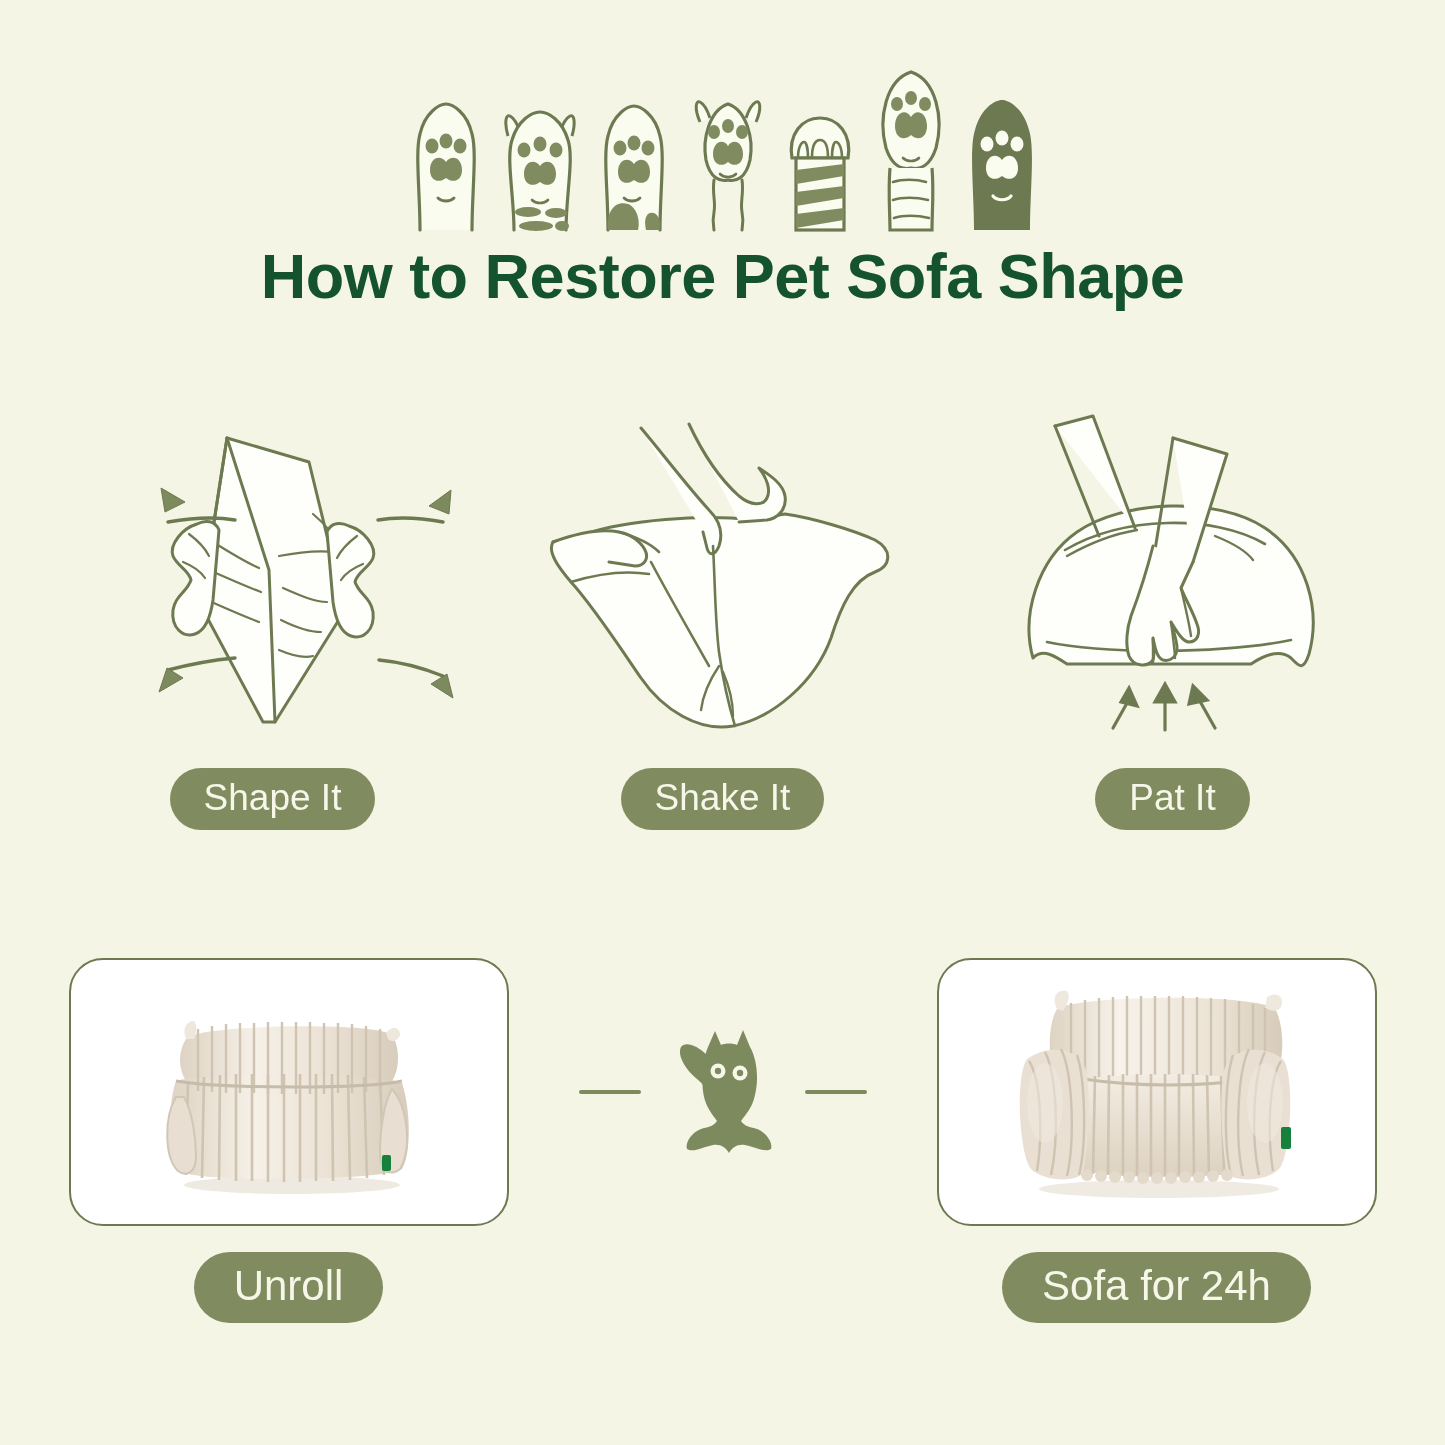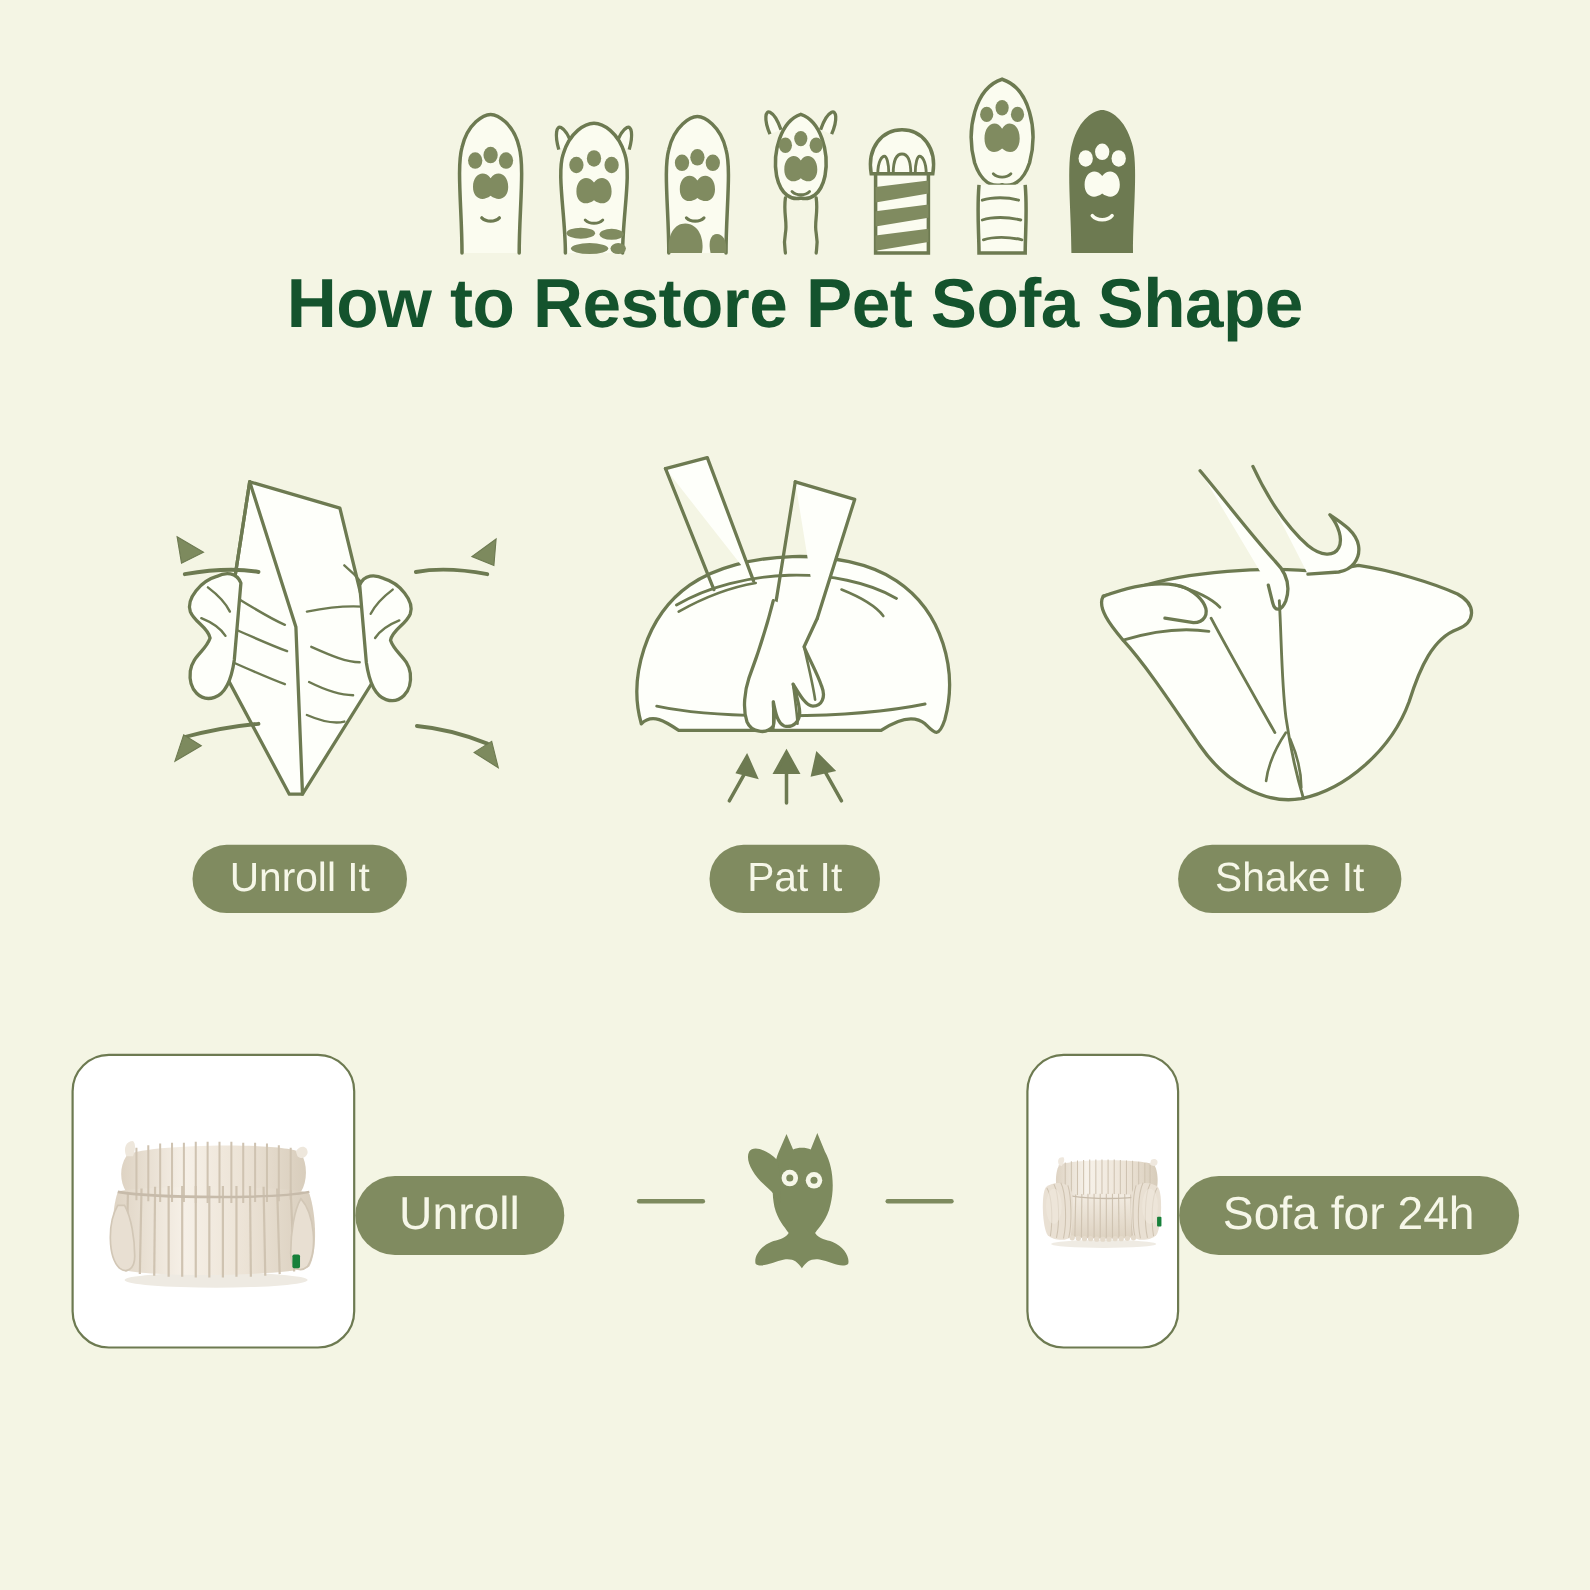--- a/index.html
+++ b/index.html
@@ -85,21 +85,21 @@
     left: 0;
     top: 958px;
     width: 1445px;
     display: flex;
     justify-content: center;
     align-items: flex-start;
   }
   .compare-col {
     width: 448px;
     display: flex;
-    flex-direction: row;
+    flex-direction: column;
     align-items: center;
   }
   .photo-card {
     width: 440px;
     height: 268px;
     background: #ffffff;
     border: 2px solid #6d7a51;
     border-radius: 34px;
     box-sizing: border-box;
     display: flex;
@@ -264,21 +264,45 @@
             <path d="M88 78 L112 92 L92 102 Z"></path>
             <path d="M305 110 C327 106 349 108 370 112" fill="none" stroke-width="3.5" stroke-linecap="round"></path>
             <path d="M378 80 L356 96 L376 104 Z"></path>
             <path d="M95 260 C118 254 140 250 162 248" fill="none" stroke-width="3.5" stroke-linecap="round"></path>
             <path d="M86 282 L110 268 L94 258 Z"></path>
             <path d="M306 250 C328 252 350 258 370 266" fill="none" stroke="#6d7a51" stroke-width="3.5" stroke-linecap="round"></path>
             <path d="M380 288 L358 274 L374 264 Z"></path>
           </g>
         </svg>
       </div>
-      <div class="pill">Unroll It</div>
+      <div class="pill">Shape It</div>
+    </div>
+
+    <div class="step">
+      <div class="step-art">
+        <svg width="400" height="330" viewBox="0 0 400 330">
+          <g fill="none" stroke="#6d7a51" stroke-width="3" stroke-linecap="round" stroke-linejoin="round">
+
+            <path d="M30 132 L62 124 C104 110 180 104 228 110 L262 104 C290 108 330 120 352 130 C370 140 368 156 352 162 C330 170 318 196 308 228 C292 272 250 308 210 316 C176 322 140 300 118 268 C96 236 70 196 48 172 C36 158 24 142 30 132 Z" fill="#fefffa"></path>
+
+            <path d="M118 18 C140 44 164 76 186 100 C198 112 200 124 196 136 C192 146 186 146 184 138 L180 122" fill="#fefffa" stroke-width="3"></path>
+            <path d="M166 14 C180 44 198 70 216 86 C228 96 240 96 244 88 C248 80 244 68 236 58 C248 66 260 74 262 86 C264 98 256 108 244 110 L216 112" fill="#fefffa" stroke-width="3"></path>
+
+            <path d="M30 132 C52 124 76 118 96 122 C108 124 118 132 122 140 C126 148 122 156 112 156 L86 152" fill="#fefffa" stroke-width="3"></path>
+            <path d="M96 122 C110 126 126 132 136 142" stroke-width="2.6"></path>
+            <path d="M48 172 C74 164 100 160 126 164" stroke-width="2.6"></path>
+
+            <path d="M190 136 C192 170 192 210 196 242 C200 270 206 296 212 316" stroke-width="2.6"></path>
+            <path d="M128 152 C146 186 168 224 186 256" stroke-width="2.6"></path>
+            <path d="M196 256 C188 268 180 284 178 300" stroke-width="2.4"></path>
+            <path d="M200 262 C206 276 210 292 210 306" stroke-width="2.4"></path>
+          </g>
+        </svg>
+      </div>
+      <div class="pill">Shake It</div>
     </div>
 
     <div class="step">
       <div class="step-art">
         <svg width="340" height="330" viewBox="0 0 340 330">
           <g fill="none" stroke="#6d7a51" stroke-width="3" stroke-linecap="round" stroke-linejoin="round">
 
             <path d="M30 248 C18 206 34 150 74 122 C120 90 214 86 262 118 C304 146 318 200 306 244 C300 262 296 256 288 248 C276 238 260 246 248 254 L64 254 C52 246 40 238 30 248 Z" fill="#fefffa"></path>
             <path d="M44 232 C100 244 220 244 288 230" stroke-width="2.6"></path>
             <path d="M62 140 C120 106 210 104 262 134" stroke-width="2.6"></path>
@@ -302,44 +326,20 @@
             <path d="M110 318 L128 286" fill="none"></path>
             <path d="M126 278 L134 296 L118 292 Z"></path>
             <path d="M162 320 L162 284" fill="none"></path>
             <path d="M162 274 L172 292 L152 292 Z"></path>
             <path d="M212 318 L194 286" fill="none"></path>
             <path d="M190 276 L204 290 L186 294 Z"></path>
           </g>
         </svg>
       </div>
       <div class="pill">Pat It</div>
-    </div>
-
-    <div class="step">
-      <div class="step-art">
-        <svg width="400" height="330" viewBox="0 0 400 330">
-          <g fill="none" stroke="#6d7a51" stroke-width="3" stroke-linecap="round" stroke-linejoin="round">
-
-            <path d="M30 132 L62 124 C104 110 180 104 228 110 L262 104 C290 108 330 120 352 130 C370 140 368 156 352 162 C330 170 318 196 308 228 C292 272 250 308 210 316 C176 322 140 300 118 268 C96 236 70 196 48 172 C36 158 24 142 30 132 Z" fill="#fefffa"></path>
-
-            <path d="M118 18 C140 44 164 76 186 100 C198 112 200 124 196 136 C192 146 186 146 184 138 L180 122" fill="#fefffa" stroke-width="3"></path>
-            <path d="M166 14 C180 44 198 70 216 86 C228 96 240 96 244 88 C248 80 244 68 236 58 C248 66 260 74 262 86 C264 98 256 108 244 110 L216 112" fill="#fefffa" stroke-width="3"></path>
-
-            <path d="M30 132 C52 124 76 118 96 122 C108 124 118 132 122 140 C126 148 122 156 112 156 L86 152" fill="#fefffa" stroke-width="3"></path>
-            <path d="M96 122 C110 126 126 132 136 142" stroke-width="2.6"></path>
-            <path d="M48 172 C74 164 100 160 126 164" stroke-width="2.6"></path>
-
-            <path d="M190 136 C192 170 192 210 196 242 C200 270 206 296 212 316" stroke-width="2.6"></path>
-            <path d="M128 152 C146 186 168 224 186 256" stroke-width="2.6"></path>
-            <path d="M196 256 C188 268 180 284 178 300" stroke-width="2.4"></path>
-            <path d="M200 262 C206 276 210 292 210 306" stroke-width="2.4"></path>
-          </g>
-        </svg>
-      </div>
-      <div class="pill">Shake It</div>
     </div>
 
   </div>
 
   <div class="compare">
 
     <div class="compare-col">
       <div class="photo-card">
         <svg width="330" height="230" viewBox="0 0 330 230">
           <defs>

